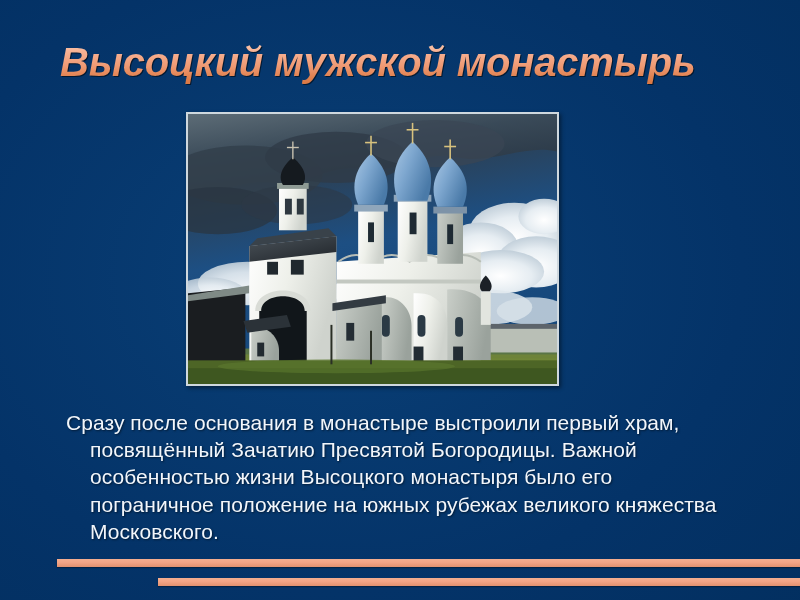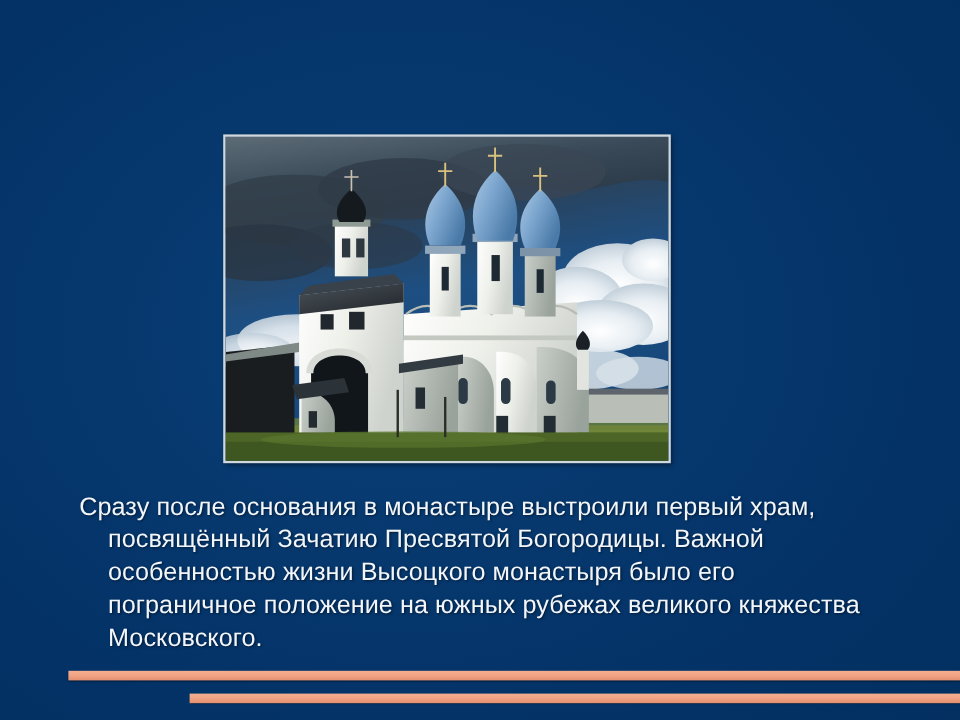--- a/index.html
+++ b/index.html
@@ -94,20 +94,21 @@
     right: 0;
     top: 578px;
     background: linear-gradient(to bottom, #f4ae90 0%, #f2a486 45%, #e2916f 100%);
   }
 </style>
 </head>
 <body>
 
 <div id="slide">
 
+  <div id="title">Высоцкий мужской монастырь</div>
 
   <div id="photo-frame">
     <svg id="photo-svg" viewBox="0 0 373 274" preserveAspectRatio="none">
       <defs>
         <linearGradient id="skyGrad" x1="0" y1="0" x2="0.25" y2="1">
           <stop offset="0%" stop-color="#3d5468"></stop>
           <stop offset="28%" stop-color="#2c4054"></stop>
           <stop offset="55%" stop-color="#1d4f83"></stop>
           <stop offset="100%" stop-color="#14467a"></stop>
         </linearGradient>

